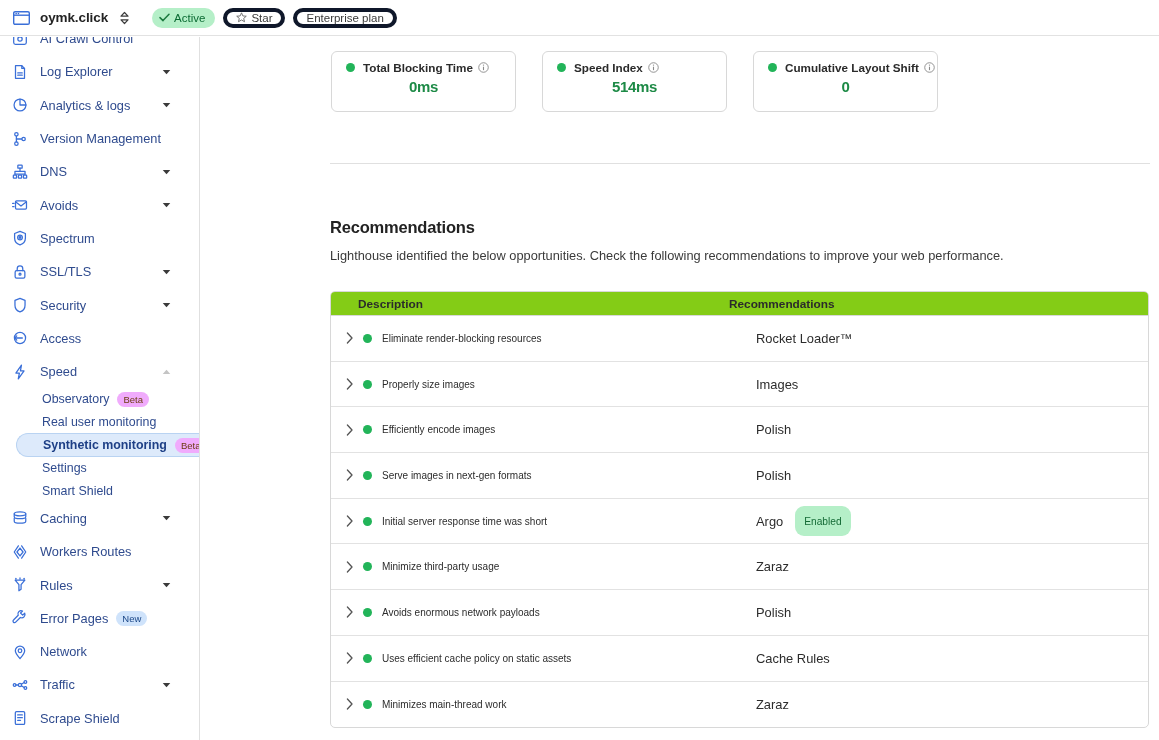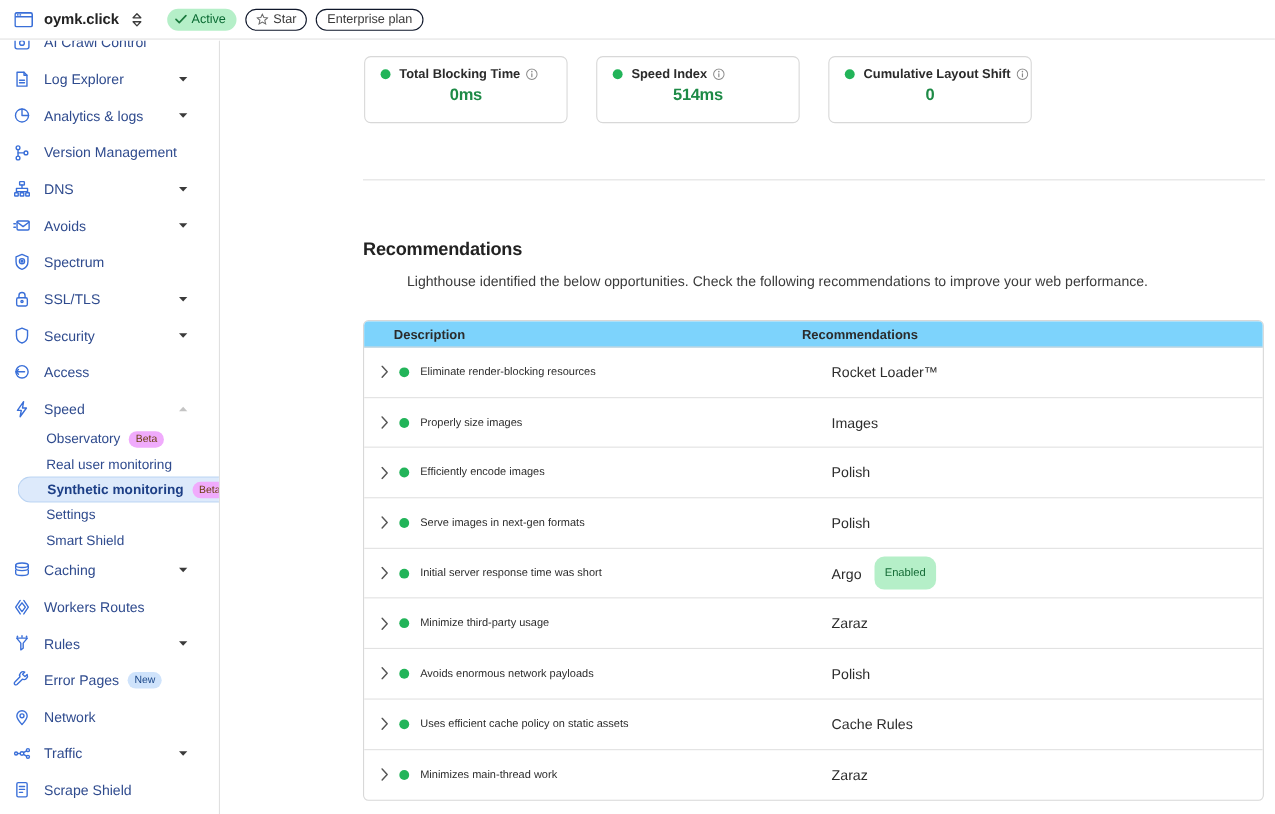--- a/index.html
+++ b/index.html
@@ -39,21 +39,21 @@
     height: 20px; display: inline-flex; align-items: center;
     border-radius: 11px; padding: 0 10px;
     font-size: 11.5px; white-space: nowrap;
   }
   .pill-active {
     background: #b5efc8; color: #0b6b33; font-weight: normal;
     padding-left: 7px;
   }
   .pill-active .chk { margin-right: 4px; display: inline-flex; }
   .pill-outline {
-    border: 1px solid #0f172a; color: #3a3a3a; background: #fff;
+    border: 4px solid #0f172a; color: #3a3a3a; background: #fff;
     padding: 0 9px;
   }
   .pill-outline .star { margin-right: 4px; display: inline-flex; }
 
   
   .sidebar {
     position: absolute; top: 37px; left: 0;
     width: 200px; height: 703px;
     border-right: 1px solid #e0e0e0;
     background: #ffffff;
@@ -126,34 +126,34 @@
     position: absolute; top: 126px; left: 129px;
     width: 820px; height: 1px; background: #e0e0e0;
   }
 
   .sec-title {
     position: absolute; top: 181px; left: 129px;
     font-size: 16.5px; font-weight: bold; color: #222; letter-spacing: -0.2px;
   }
   .sec-desc {
     position: absolute; top: 211px; left: 129px;
-    font-size: 12.8px; color: #3a3a3a; margin-left: 40px;
+    font-size: 12.8px; color: #3a3a3a;
   }
 
   
   .tbl {
     position: absolute; top: 254px; left: 129px;
     width: 819px;
     border: 1px solid #d8d8d8; border-radius: 5px;
     border-collapse: separate; border-spacing: 0;
     overflow: hidden; background: #fff;
   }
   .tbl-head {
     display: flex; height: 24px; align-items: center;
-    background: #7dd3fc; border-bottom: 1px solid #d8d8d8;
+    background: #84cc16; border-bottom: 1px solid #d8d8d8;
   }
   .th { font-size: 11.8px; font-weight: bold; color: #2b2b2b; }
   .th-desc { padding-left: 27px; width: 398px; }
   .th-rec  { padding-left: 0px; }
   .tr {
     display: flex; align-items: center; height: 45.7px;
     border-bottom: 1px solid #e2e2e2; cursor: pointer;
   }
   .tr:last-child { border-bottom: none; }
   .td-expand {

